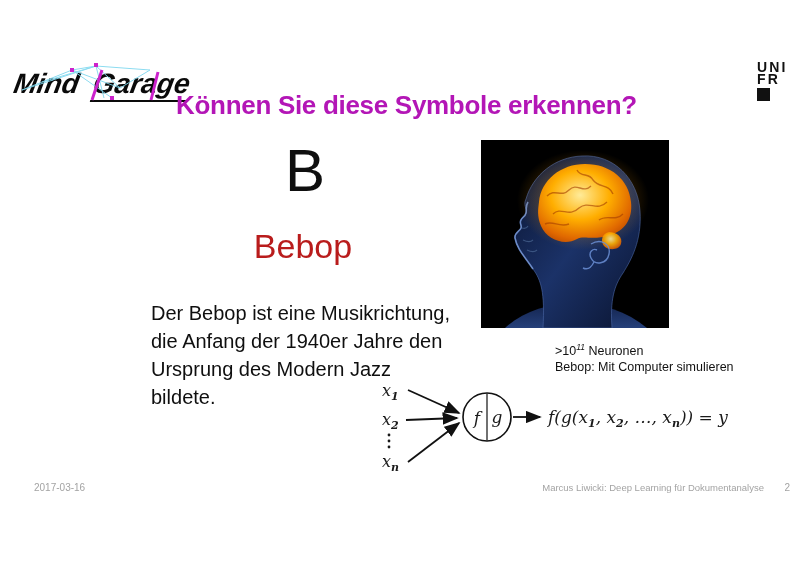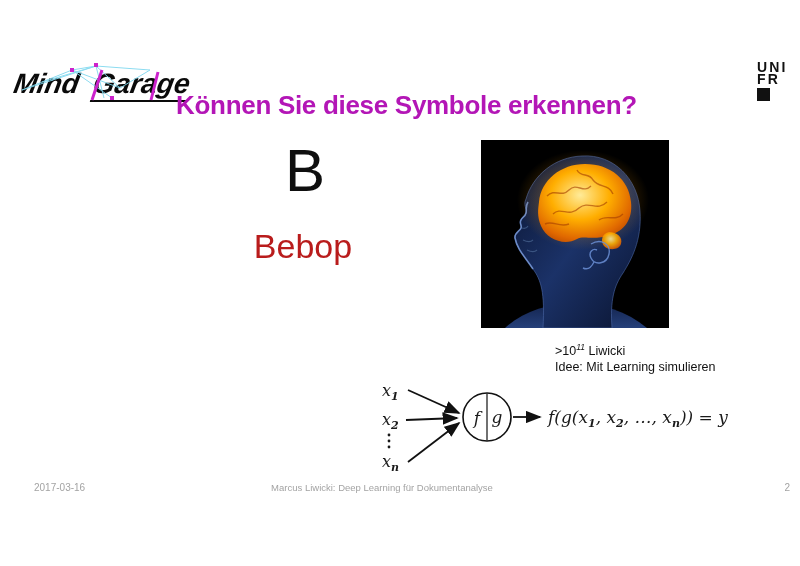--- a/index.html
+++ b/index.html
@@ -34,21 +34,21 @@
   #brain-caption sup{font-size:8.5px;font-style:italic;}
 
   #diagram{position:absolute;left:372px;top:374px;width:340px;height:100px;overflow:visible;}
   .math{font-family:"DejaVu Serif",serif;font-style:italic;font-size:16px;fill:#1a1a1a;}
   .mathbig{font-family:"DejaVu Serif",serif;font-style:italic;font-size:17px;fill:#1a1a1a;}
   .msub{font-size:11px;font-weight:bold;}
 
   
   .footer-text{position:absolute;top:482px;font-size:10px;color:#a3a3a3;}
   #footer-date{left:10px;margin-left:24px;}
-  #footer-credit{left:0;width:764px;text-align:center;font-size:9.5px;}
+  #footer-credit{left:0;width:764px;text-align:right;font-size:9.5px;}
   #footer-page{right:10px;}
 </style>
 </head>
 <body>
 
 <div id="slide">
 
   <div id="logo">
     <div class="logotext"><span>Mind</span><span class="garage">Garage</span></div>
     <svg width="150" height="46" viewBox="0 0 150 46">
@@ -71,20 +71,26 @@
 
   <div id="unifr">
     <div class="uniline">UNI</div>
     <div class="uniline">FR</div>
     <div class="unisquare"></div>
   </div>
 
   <div id="big-letter">B</div>
   <div id="symbol-name">Bebop</div>
 
+  <div id="description">
+    <div>Der Bebop ist eine Musikrichtung,</div>
+    <div>die Anfang der 1940er Jahre den</div>
+    <div>Ursprung des Modern Jazz</div>
+    <div>bildete.</div>
+  </div>
 
   <svg id="brain" viewBox="0 0 188 188">
     <defs>
       <linearGradient id="headGrad" x1="0" y1="0" x2="1" y2="1">
         <stop offset="0" stop-color="#0a1430"></stop>
         <stop offset="0.5" stop-color="#1b3268"></stop>
         <stop offset="1" stop-color="#0a1430"></stop>
       </linearGradient>
       <radialGradient id="brainGrad" cx="0.45" cy="0.4" r="0.7">
         <stop offset="0" stop-color="#ffeb99"></stop>
@@ -128,22 +134,22 @@
     </g>
 
     <g fill="none" stroke="#54719f" stroke-width="1.1" stroke-opacity="0.6">
       <path d="M41,88 C44,89 46,88 47,86"></path>
       <path d="M42,100 C46,102 50,102 52,100"></path>
       <path d="M46,110 C50,112 54,112 56,110"></path>
     </g>
   </svg>
 
   <div id="brain-caption">
-    <div><span>&gt;10</span><sup>11</sup><span> Liwicki</span></div>
-    <div>Idee: Mit Learning simulieren</div>
+    <div><span>&gt;10</span><sup>11</sup><span> Neuronen</span></div>
+    <div>Bebop: Mit Computer simulieren</div>
   </div>
 
   <svg id="diagram" viewBox="0 0 340 100">
     <defs>
       <marker id="arrowhead" markerWidth="9" markerHeight="7" refX="8" refY="3.5" orient="auto">
         <path d="M0,0 L9,3.5 L0,7 Z" fill="#111"></path>
       </marker>
     </defs>
 
     <text class="math" x="10" y="22"><tspan>x</tspan><tspan class="msub" dy="4">1</tspan></text>

